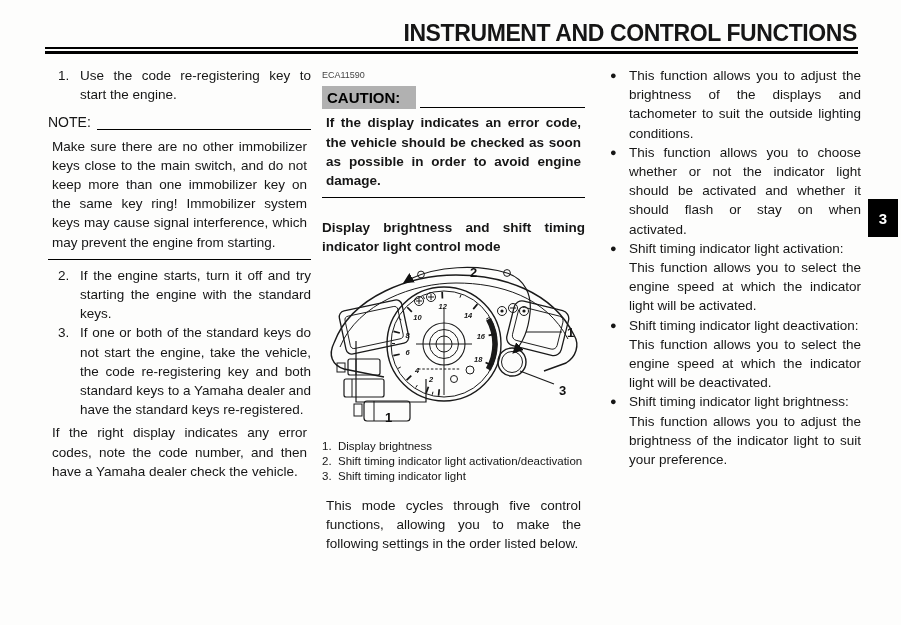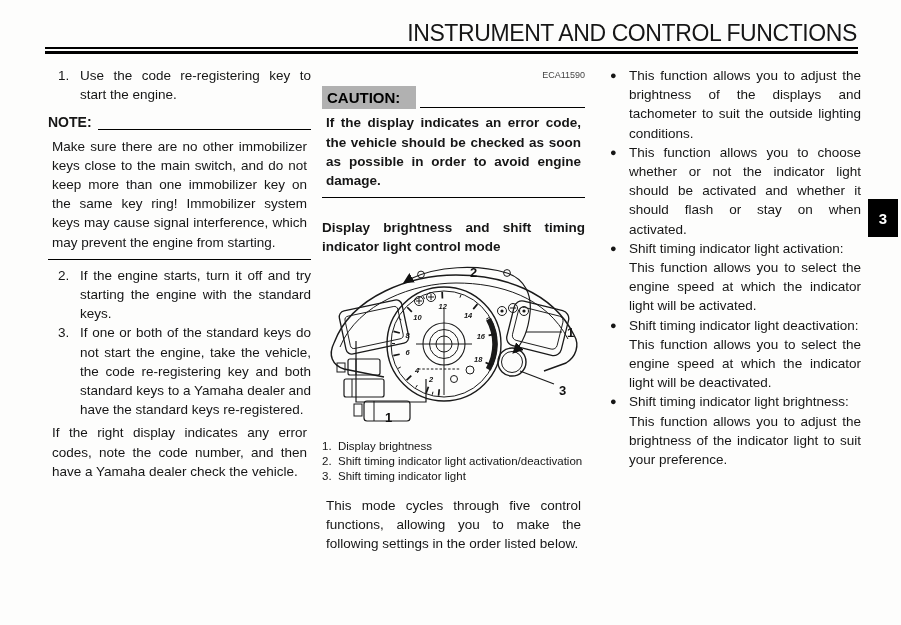--- a/index.html
+++ b/index.html
@@ -1,40 +1,40 @@
 <!DOCTYPE html>
 <html><head>
 <meta charset="utf-8">
 <style>
   html,body{margin:0;padding:0;}
   body{width:901px;height:625px;background:#fbfbfa;font-family:"Liberation Sans",sans-serif;color:#161616;}
   .page{position:relative;width:901px;height:625px;overflow:hidden;background:#fdfdfc;}
 
   
-  .hdr-title{position:absolute;top:20px;right:44px;font-size:23px;font-weight:normal;letter-spacing:-0.4px;white-space:nowrap;}
+  .hdr-title{position:absolute;top:20px;right:44px;font-size:23px;font-weight:bold;letter-spacing:-0.4px;white-space:nowrap;}
   .hdr-rule{position:absolute;left:45px;right:43px;top:47px;}
   .hdr-rule .thin{border-top:2px solid #000;}
   .hdr-rule .thick{margin-top:2px;border-top:3.5px solid #000;}
 
   
   .col{position:absolute;top:66px;font-size:13.5px;line-height:19.2px;text-align:justify;}
   .col-left{left:48px;width:263px;}
   .col-mid{left:322px;width:263px;}
   .col-right{left:610px;width:251px;}
 
   .num-item{display:flex;margin-left:7px;}
   .num-item .nmark{width:22px;flex:none;text-align:left;padding-left:3px;}
   .num-item .ntext{flex:1;text-align:justify;}
 
-  .note-head{display:flex;align-items:flex-end;font-weight:bold;font-size:14px;margin-top:9px;}
+  .note-head{display:flex;align-items:flex-end;font-weight:normal;font-size:14px;margin-top:9px;}
   .note-head .lead-line{flex:1;border-bottom:1.7px solid #000;margin:0 0 3px 6px;}
   .para{margin:4px;}
   .rule{border-top:1.6px solid #000;margin:7px 0 6px 0;}
 
-  .doc-code{font-size:9px;text-align:right;color:#444;margin-bottom:1px;}
+  .doc-code{font-size:9px;color:#444;margin-bottom:1px;}
   .caution-row{display:flex;align-items:flex-end;margin-bottom:4px;}
   .caution-chip{background:#b1b1b1;color:#000;font-weight:bold;font-size:15px;padding:2px 16px 2px 5px;}
   .caution-row .lead-line{flex:1;border-bottom:1.7px solid #000;margin:0 0 1px 4px;}
   .bold-para{font-weight:bold;}
   .sec-head{font-weight:bold;margin-top:20px;}
 
   .figure{position:relative;width:268px;height:172px;margin-top:8px;}
   .figure svg{position:absolute;left:0;top:0;}
 
   .cap-list{font-size:11.5px;line-height:15px;text-align:left;margin-top:2px;}

